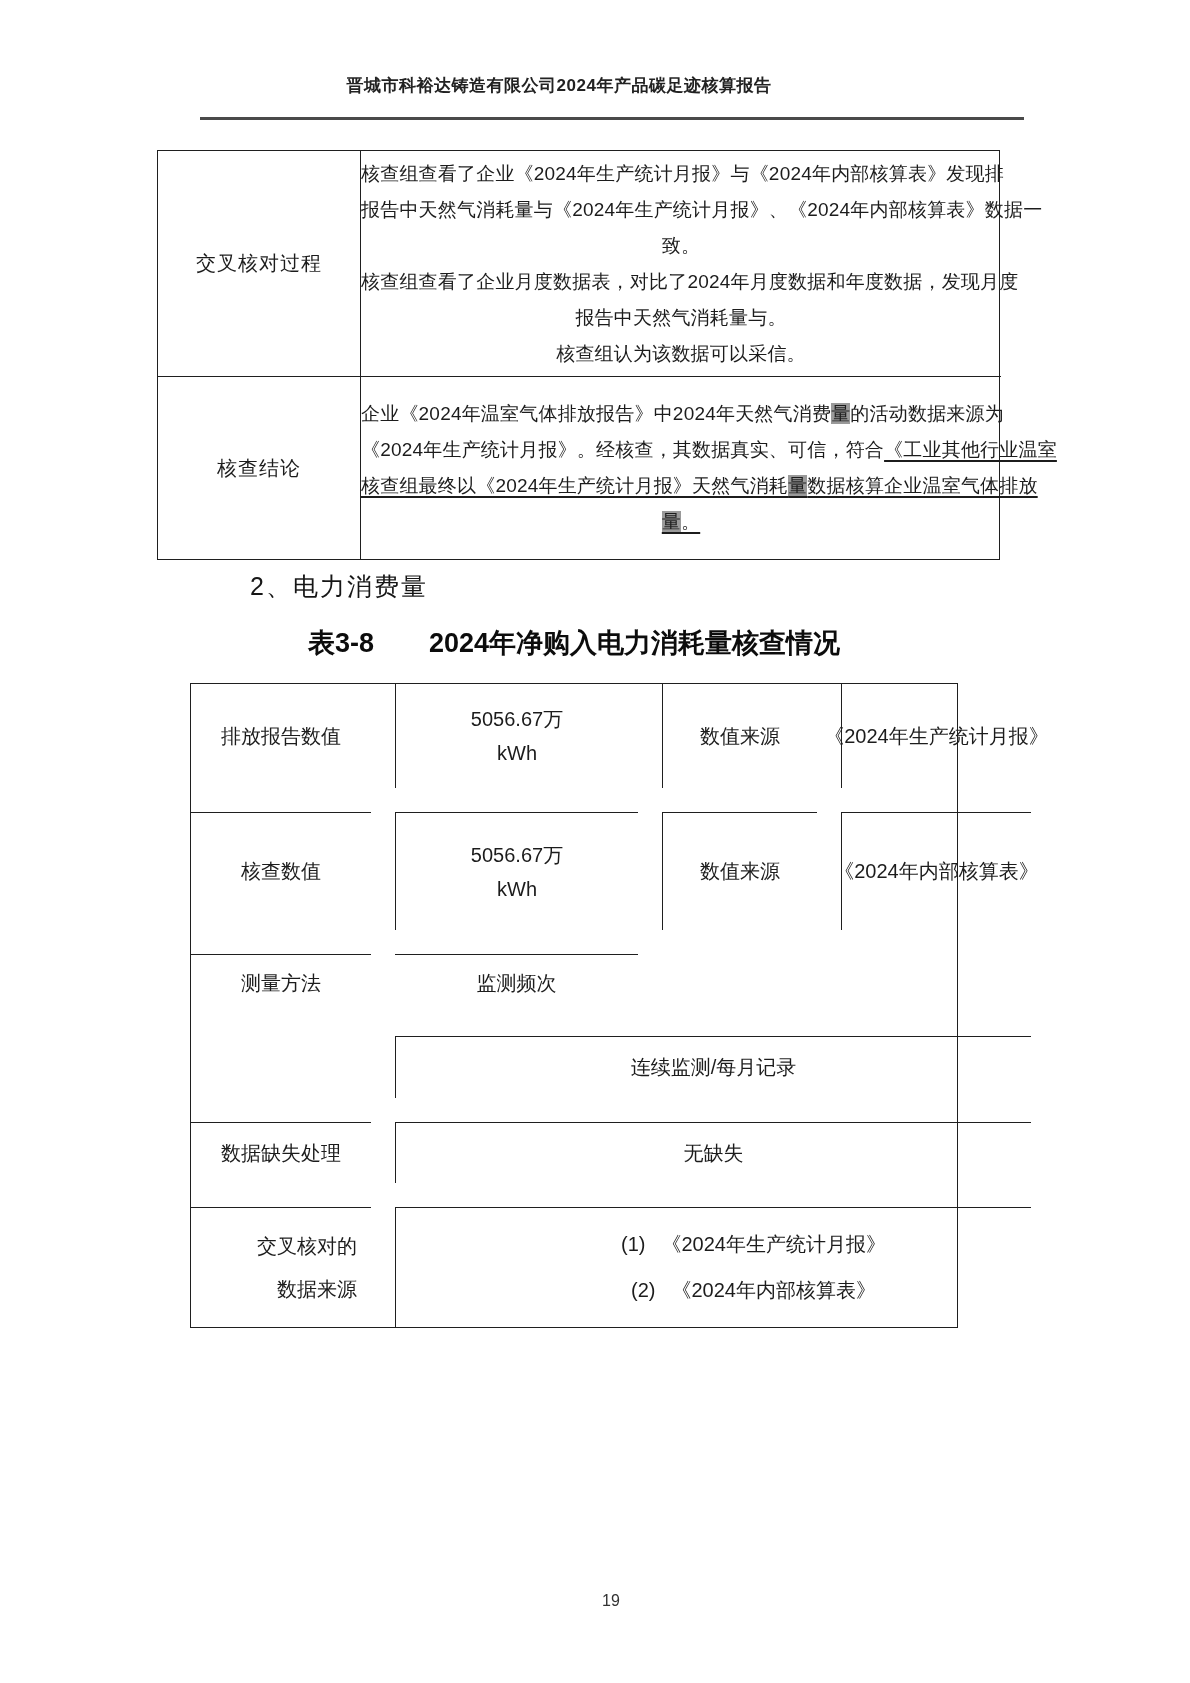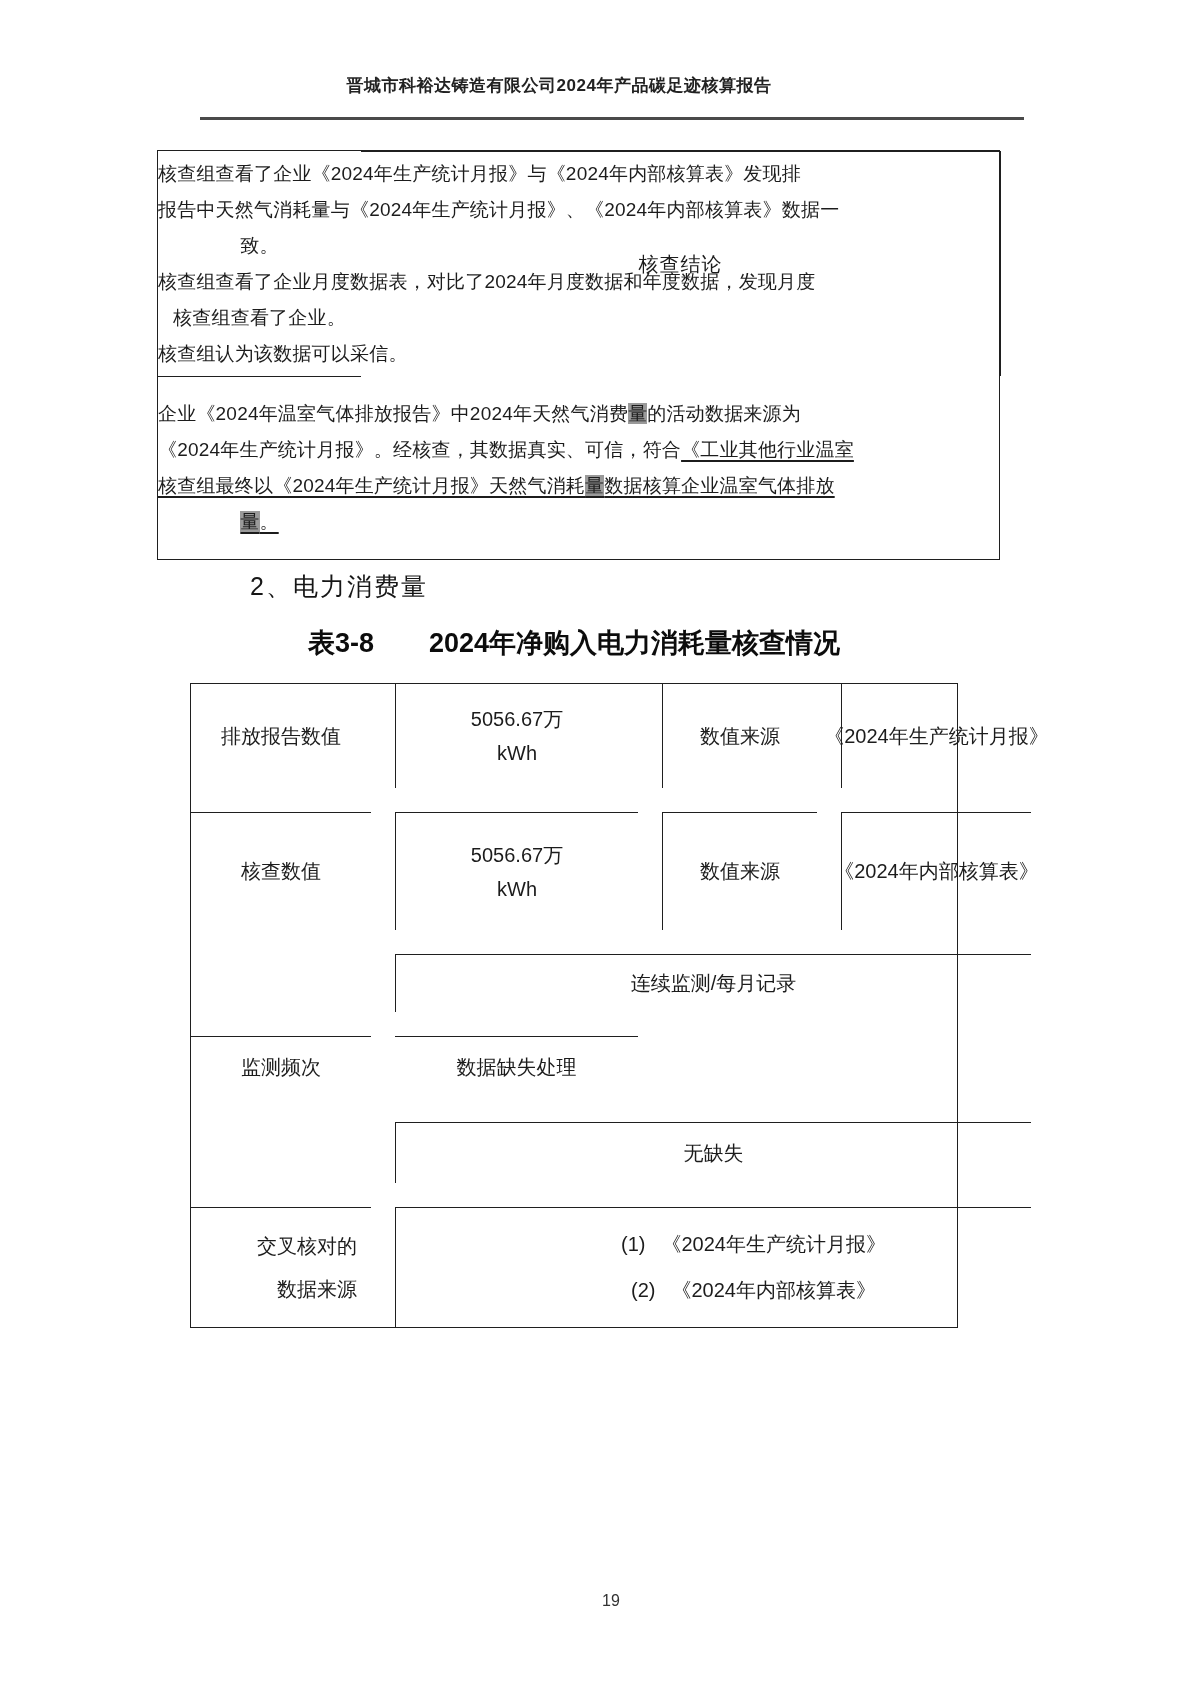--- a/index.html
+++ b/index.html
@@ -85,26 +85,27 @@
     font-size:16px;color:#333;
   }
 </style>
 </head>
 <body>
 
 <div class="header-title">晋城市科裕达铸造有限公司2024年产品碳足迹核算报告</div>
 <div class="header-rule"></div>
 
 <div class="tbl1">
+  <div class="cell lbl">交叉核对过程</div>
   <div class="cell content">
       <div class="t-line"><span>核查组查看了企业《2024年生产统计月报》与《2024年内部核算表》发现排</span></div>
       <div class="t-line"><span>报告中天然气消耗量与《2024年生产统计月报》、《2024年内部核算表》数据一</span></div>
       <div class="t-line"><span>致。</span></div>
       <div class="t-line"><span>核查组查看了企业月度数据表，对比了2024年月度数据和年度数据，发现月度</span></div>
-      <div class="t-line"><span>核查组查看了企业。</span></div>
+      <div class="t-line"><span>报告中天然气消耗量与。</span></div>
       <div class="t-line"><span>核查组认为该数据可以采信。</span></div>
     </div>
   <div class="cell lbl row2">核查结论</div>
   <div class="cell content row2">
       <div class="t-line"><span>企业《2024年温室气体排放报告》中2024年天然气消费</span><span class="h">量</span><span>的活动数据来源为</span></div>
       <div class="t-line"><span>《2024年生产统计月报》。经核查，其数据真实、可信，符合</span><span class="u">《工业其他行业温室</span></div>
       <div class="t-line"><span class="u">核查组最终以《2024年生产统计月报》天然气消耗</span><span class="u h">量</span><span class="u">数据核算企业温室气体排放</span></div>
       <div class="t-line"><span class="u h">量</span><span class="u">。</span></div>
     </div>
 </div>
@@ -126,23 +127,24 @@
   <div class="c bl">《2024年生产统计月报》</div>
 
   <div class="c bt">核查数值</div>
   <div class="c bl bt two-line">
     <div>5056.67万</div>
     <div>kWh</div>
   </div>
   <div class="c bl bt">数值来源</div>
   <div class="c bl bt">《2024年内部核算表》</div>
 
+  <div class="c bt">测量方法</div>
 
+  <div class="c bt">监测频次</div>
   <div class="c bl bt span3">连续监测/每月记录</div>
-  <div class="c bt">监测频次</div>
 
   <div class="c bt">数据缺失处理</div>
   <div class="c bl bt span3">无缺失</div>
 
   <div class="c bt lbl-stack">
     <div>交叉核对的</div>
     <div>数据来源</div>
   </div>
   <div class="c bl bt span3 items">
     <div class="item">

